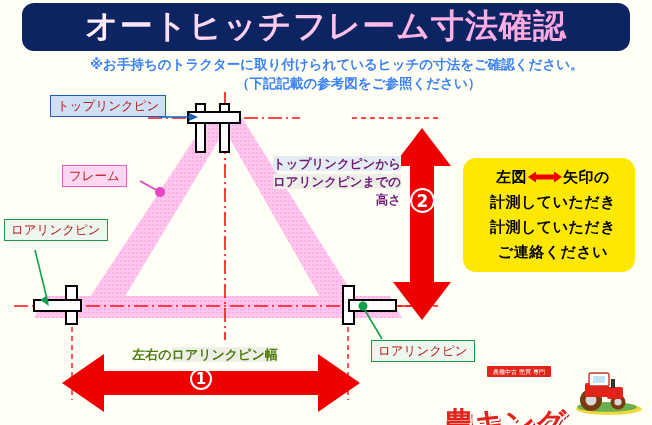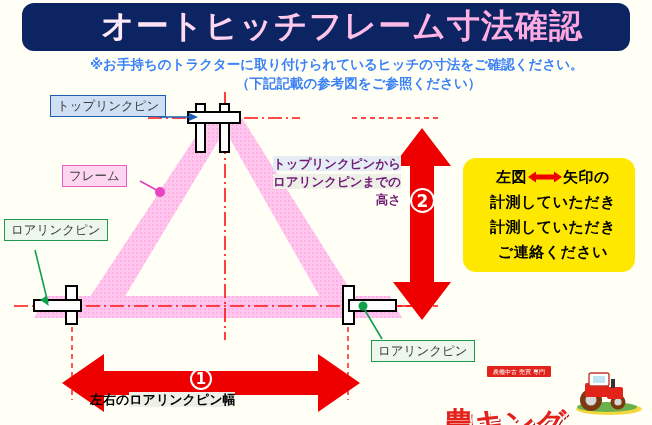--- a/index.html
+++ b/index.html
@@ -34,21 +34,20 @@
     line-height: 46px;
     text-align: center;
     font-size: 33px;
     font-weight: bold;
     letter-spacing: 1px;
     white-space: nowrap;
     background: linear-gradient(to right, #ffffff 0%, #ffd9f2 28%, #ffb7e6 62%, #ff9fdc 100%);
     -webkit-background-clip: text;
     background-clip: text;
     color: transparent;
-    padding-left: 16px;
     -webkit-text-fill-color: transparent;
   }
 
   
   .subtitle {
     position: absolute;
     font-size: 13.5px;
     font-weight: bold;
     color: #3b82f6;
     white-space: nowrap;
@@ -59,21 +58,21 @@
 
   
   .callout {
     position: absolute;
     font-size: 12.5px;
     font-weight: normal;
     white-space: nowrap;
     padding: 2px 6px;
     box-sizing: border-box;
     line-height: 16px;
-    color: #404040;
+    color: #b91c1c;
   }
   .callout.blue   { border: 1.5px solid #1f5fb0; background: #cfe0f5; }
   .callout.pink   { border: 1.5px solid #e060c0; background: #ffd6f2; }
   .callout.green  { border: 1.5px solid #1a9a4a; background: #eef7ee; }
 
   #label-toplink   { left: 50px;  top: 95px;  }
   #label-frame     { left: 62px;  top: 165px; }
   #label-lowerleft { left: 4px;   top: 219px; }
   #label-lowerright{ left: 371px; top: 340px; }
 
@@ -129,25 +128,25 @@
     box-sizing: border-box;
   }
   #circle-1 { left: 190px; top: 368px; }
 
   
   #width-text {
     position: absolute;
     left: 90px;
     top: 346px;
     width: 230px;
+    text-align: center;
     font-size: 13px;
     font-weight: bold;
-    color: #000000;
-    white-space: nowrap;
-    margin-top: 45px;
+    color: #4d7c0f;
+    white-space: nowrap;
   }
   #width-text .hl { background: #eef0e8; }
 
   
   #yellow-box {
     position: absolute;
     left: 463px;
     top: 158px;
     width: 172px;
     height: 114px;

